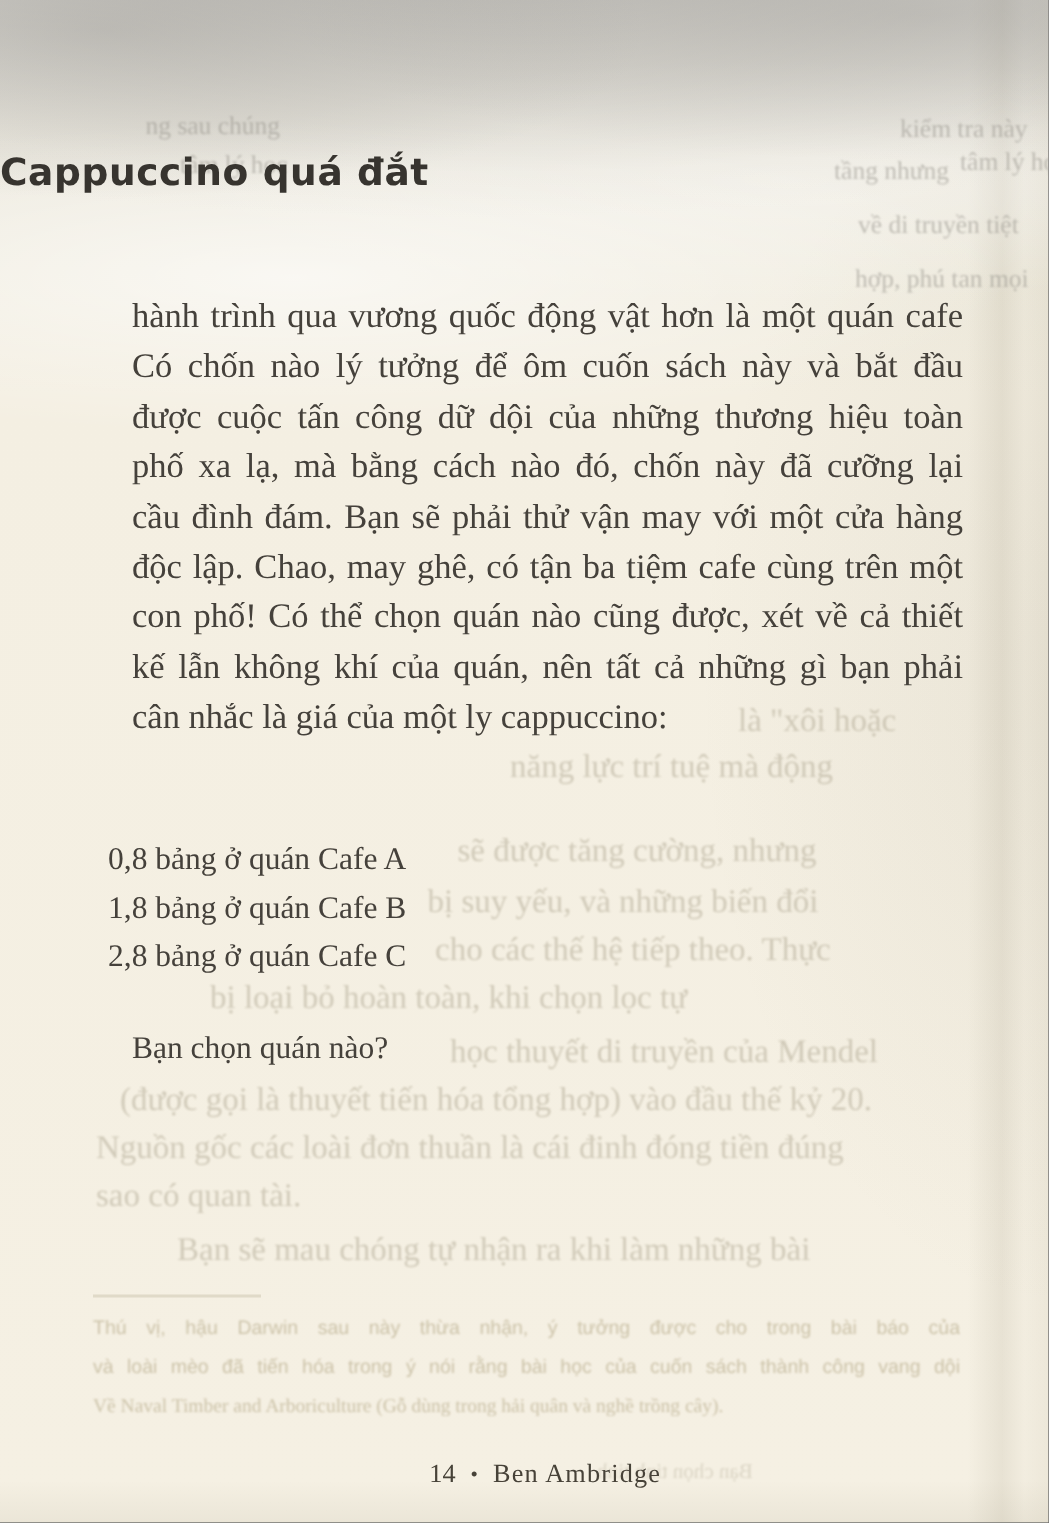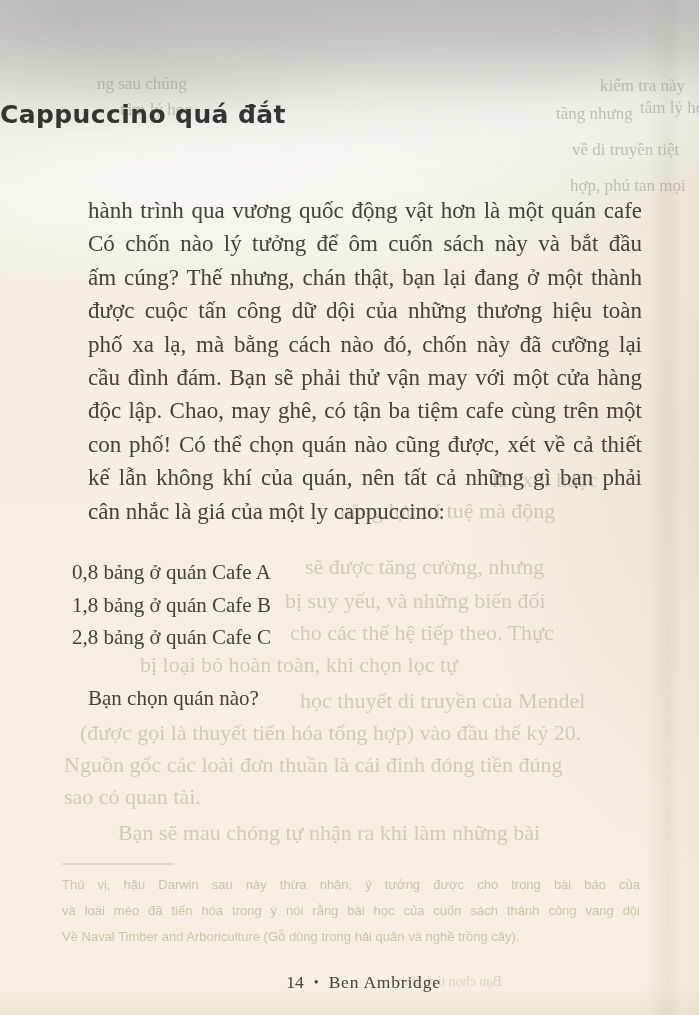--- a/index.html
+++ b/index.html
@@ -37,21 +37,21 @@
   .ghost--gray{color:#97948c;font-size:17px;opacity:.55;}
   .ghost--mid{font-size:22px;}
   .ghost--mirror{transform:scaleX(-1);font-size:14px;opacity:.35;}
   .fnrule{position:absolute;left:62px;top:863px;width:112px;height:2px;background:#dcd6c3;opacity:.85;}
   .footnote{
     position:absolute;left:62px;top:872px;width:578px;
     font-family:"Liberation Sans",sans-serif;font-size:13px;line-height:25.8px;
     color:#c9c0a5;opacity:.92;filter:blur(.55px);
   }
   .fnline{text-align:justify;text-align-last:justify;white-space:nowrap;overflow:hidden;}
-  .fnline--last{text-align-last:left;}
+  .fnline--last{text-align-last:left;font-family:Liberation Serif, serif;}
   .footer{
     position:absolute;left:0;top:972px;width:699px;text-align:center;
     font-size:17.5px;color:#474238;transform:translateX(14px);
   }
   .footer .dot{display:inline-block;margin:0 10px;font-size:14px;vertical-align:1px;}
   .footer .author{letter-spacing:.8px;text-align:right;}
 </style>
 </head>
 <body>
 
@@ -76,21 +76,20 @@
   <div class="ghost ghost--mid" style="left:64px;top:752px">Nguồn gốc các loài đơn thuần là cái đinh đóng tiền đúng</div>
   <div class="ghost ghost--mid" style="left:64px;top:784px">sao có quan tài.</div>
   <div class="ghost ghost--mid" style="left:118px;top:820px">Bạn sẽ mau chóng tự nhận ra khi làm những bài</div>
   <div class="ghost ghost--mirror" style="left:398px;top:974px">Bạn chọn tinh tinh</div>
 
   <div class="title">Cappuccino quá đắt</div>
 
   <div class="para">
     <div class="pline">hành trình qua vương quốc động vật hơn là một quán cafe</div>
     <div class="pline">Có chốn nào lý tưởng để ôm cuốn sách này và bắt đầu</div>
-    <div class="pline">ấm cúng? Thế nhưng, chán thật, bạn lại đang ở một thành</div>
     <div class="pline">được cuộc tấn công dữ dội của những thương hiệu toàn</div>
     <div class="pline">phố xa lạ, mà bằng cách nào đó, chốn này đã cưỡng lại</div>
     <div class="pline">cầu đình đám. Bạn sẽ phải thử vận may với một cửa hàng</div>
     <div class="pline">độc lập. Chao, may ghê, có tận ba tiệm cafe cùng trên một</div>
     <div class="pline">con phố! Có thể chọn quán nào cũng được, xét về cả thiết</div>
     <div class="pline">kế lẫn không khí của quán, nên tất cả những gì bạn phải</div>
     <div class="pline pline--last">cân nhắc là giá của một ly cappuccino:</div>
   </div>
 
   <div class="plist">

